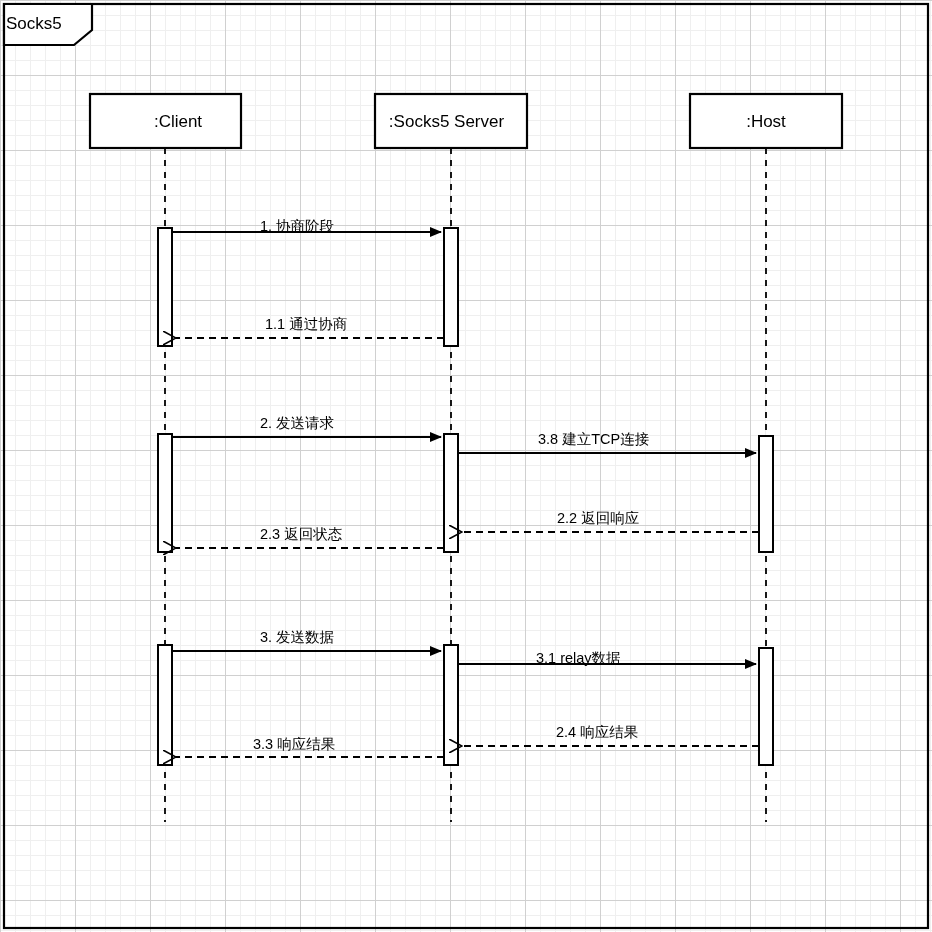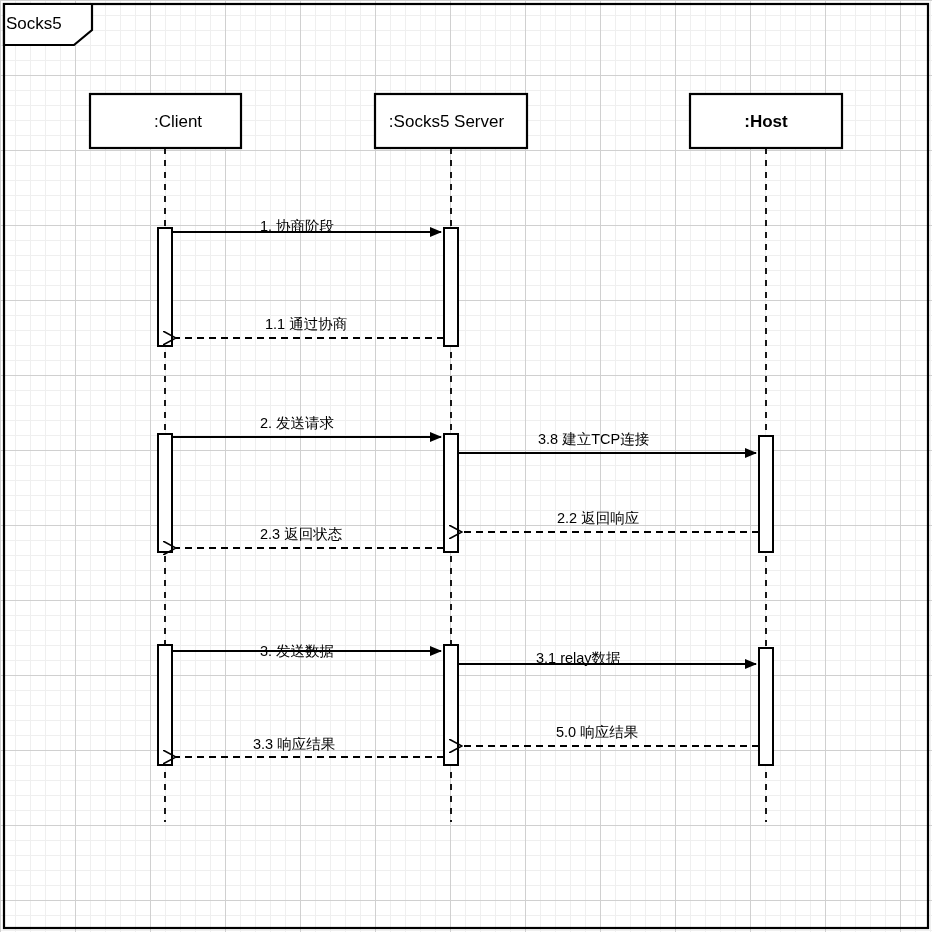--- a/index.html
+++ b/index.html
@@ -103,28 +103,28 @@
 
     <line x1="759" y1="746" x2="462" y2="746" stroke="#000000" stroke-width="1.8" stroke-dasharray="7 5" marker-end="url(#arrow-open-left)"></line>
 
     <line x1="444" y1="757" x2="176" y2="757" stroke="#000000" stroke-width="1.8" stroke-dasharray="7 5" marker-end="url(#arrow-open-left)"></line>
   </svg>
 
   <div class="lbl frame-label" style="left:6px; top:15px;">Socks5</div>
 
   <div class="lbl box-label" style="left:90px; top:113px; width:176px;">:Client</div>
   <div class="lbl box-label" style="left:375px; top:113px; width:143px;">:Socks5 Server</div>
-  <div class="lbl box-label" style="left:690px; top:113px; width:152px;font-weight:bold;">:Host</div>
+  <div class="lbl box-label" style="left:690px; top:113px; width:152px;">:Host</div>
 
   <div class="lbl msg-label" style="left:260px; top:219px;">1. 协商阶段</div>
   <div class="lbl msg-label" style="left:265px; top:317px;">1.1 通过协商</div>
 
   <div class="lbl msg-label" style="left:260px; top:416px;">2. 发送请求</div>
   <div class="lbl msg-label" style="left:538px; top:432px;">3.8 建立TCP连接</div>
   <div class="lbl msg-label" style="left:557px; top:511px;">2.2 返回响应</div>
   <div class="lbl msg-label" style="left:260px; top:527px;">2.3 返回状态</div>
 
-  <div class="lbl msg-label" style="left:260px; top:644px;">3. 发送数据</div>
+  <div class="lbl msg-label" style="left:260px; top:630px;">3. 发送数据</div>
   <div class="lbl msg-label" style="left:536px; top:643px;margin-top:8px;">3.1 relay数据</div>
-  <div class="lbl msg-label" style="left:556px; top:725px;">5.0 响应结果</div>
+  <div class="lbl msg-label" style="left:556px; top:725px;">2.4 响应结果</div>
   <div class="lbl msg-label" style="left:253px; top:737px;">3.3 响应结果</div>
 
 </div>
 
 </body></html>

